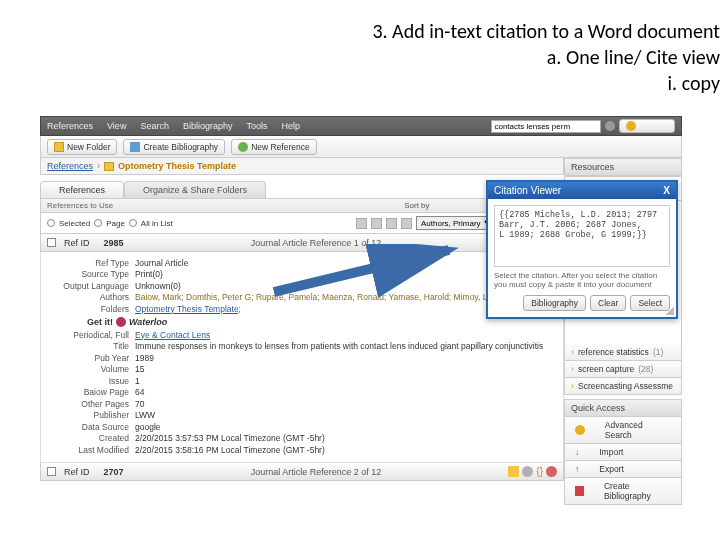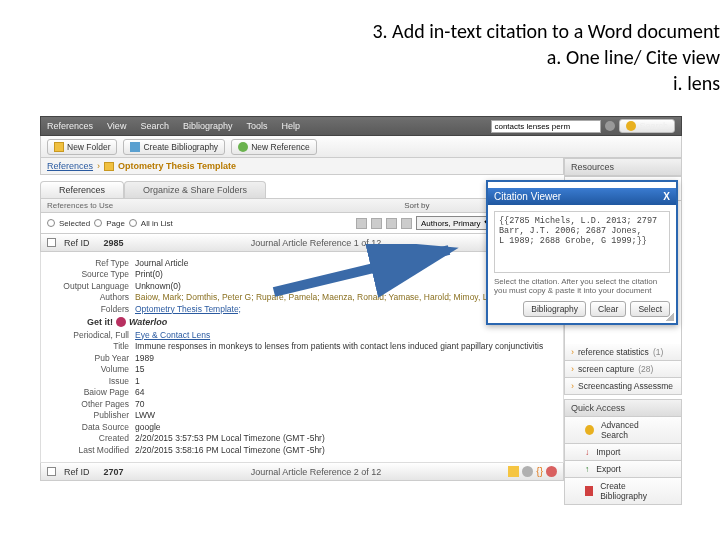--- a/index.html
+++ b/index.html
@@ -57,48 +57,48 @@
   .fv.link { color:#2a5aa0; text-decoration:underline; }
   .fv.authors { color:#8a7020; }
   .getit { display:flex; align-items:center; gap:3px; margin:3px 0 3px 40px; font-size:9px;}
   .getit b { font-weight:bold; }
   .getit .badge { width:10px;height:10px;background:#b83060;border-radius:50%; }
   .getit .wl { font-weight:bold;font-style:italic; }
   .sidebar-hdr { background:linear-gradient(#f2f2f2,#dcdcdc); border:1px solid #ccc; padding:3px 6px; font-size:9px; color:#444;}
   .sidebar-item { background:linear-gradient(#fdfdfd,#efefef); border:1px solid #ccc; border-top:none; padding:3px 6px; display:flex;align-items:center;gap:4px; font-size:8.5px;}
   .sidebar-item .arrow { color:#e09020; font-size:9px;}
   .sidebar-item .ct { color:#888; }
-  .qa-item { background:linear-gradient(#fdfdfd,#efefef); border:1px solid #ccc; border-top:none; padding:3px 20px; display:flex;align-items:center;gap:7px; font-size:8.5px;}
+  .qa-item { background:linear-gradient(#fdfdfd,#efefef); border:1px solid #ccc; border-top:none; padding:3px 10px; display:flex;align-items:center;gap:20px; font-size:8.5px;}
   .qa-item .qic { width:10px;height:10px; }
   .qic-as { background:#e8b020;border-radius:50%; }
   .qic-im { color:#c03030;font-weight:bold; }
   .qic-ex { color:#2a7a2a;font-weight:bold; }
   .qic-cb { background:#d04040; }
   
   .popup { position:absolute; top: 64px; right:4px; width:192px; border:2px solid #2a66b0; background:#fff; z-index:20; box-shadow:0 2px 6px rgba(0,0,0,.3);}
-  .popup-title { background:linear-gradient(#3a7bd0,#1f57a0); color:#fff; padding:3px 6px; font-size:10px; display:flex;align-items:center;margin-top:6px;}
+  .popup-title { background:linear-gradient(#3a7bd0,#1f57a0); color:#fff; padding:3px 6px; font-size:10px; display:flex;align-items:center;}
   .popup-title .pclose { margin-left:auto; color:#fff; font-weight:bold; cursor:pointer;}
   .popup-body { padding:6px; }
   .popup-pre { border:1px solid #ccc; background:#fff; padding:4px; font-family: "Courier New", monospace; font-size:8.5px; height:62px; overflow:hidden; color:#444; white-space:pre-wrap;}
   .popup-hint { font-size:8px; color:#666; margin-top:4px; }
   .popup-btns { display:flex; gap:4px; justify-content:flex-end; margin-top:6px; }
   .popup-btns .pbtn { background:linear-gradient(#fff,#e5e5e5); border:1px solid #aaa; border-radius:3px; padding:2px 7px; font-size:8.5px;}
   .resize { position:absolute; right:2px; bottom:2px; width:8px;height:8px; background:linear-gradient(135deg,transparent 50%,#bbb 50%);}
   .white-stub { background:#fff; border:1px solid #ccc; border-bottom:none; height:24px; }
   .white-stub2 { background:#fff; border:1px solid #ccc; border-bottom:none; height:30px; }
   
   .arrow-anno { position:absolute; top:128px; left:224px; width:200px; height:60px; z-index:15; pointer-events:none;}
 </style>
 </head>
 <body>
 
 <div class="slide-title">
   <div>3. Add in-text citation to a Word document</div>
   <div>a. One line/ Cite view</div>
-  <div>i. lens</div>
+  <div>i. copy</div>
 </div>
 
 <div class="app">
 
   <div class="menubar">
     <span class="menubar-item">References</span>
     <span class="menubar-item">View</span>
     <span class="menubar-item">Search</span>
     <span class="menubar-item">Bibliography</span>
     <span class="menubar-item">Tools</span>

